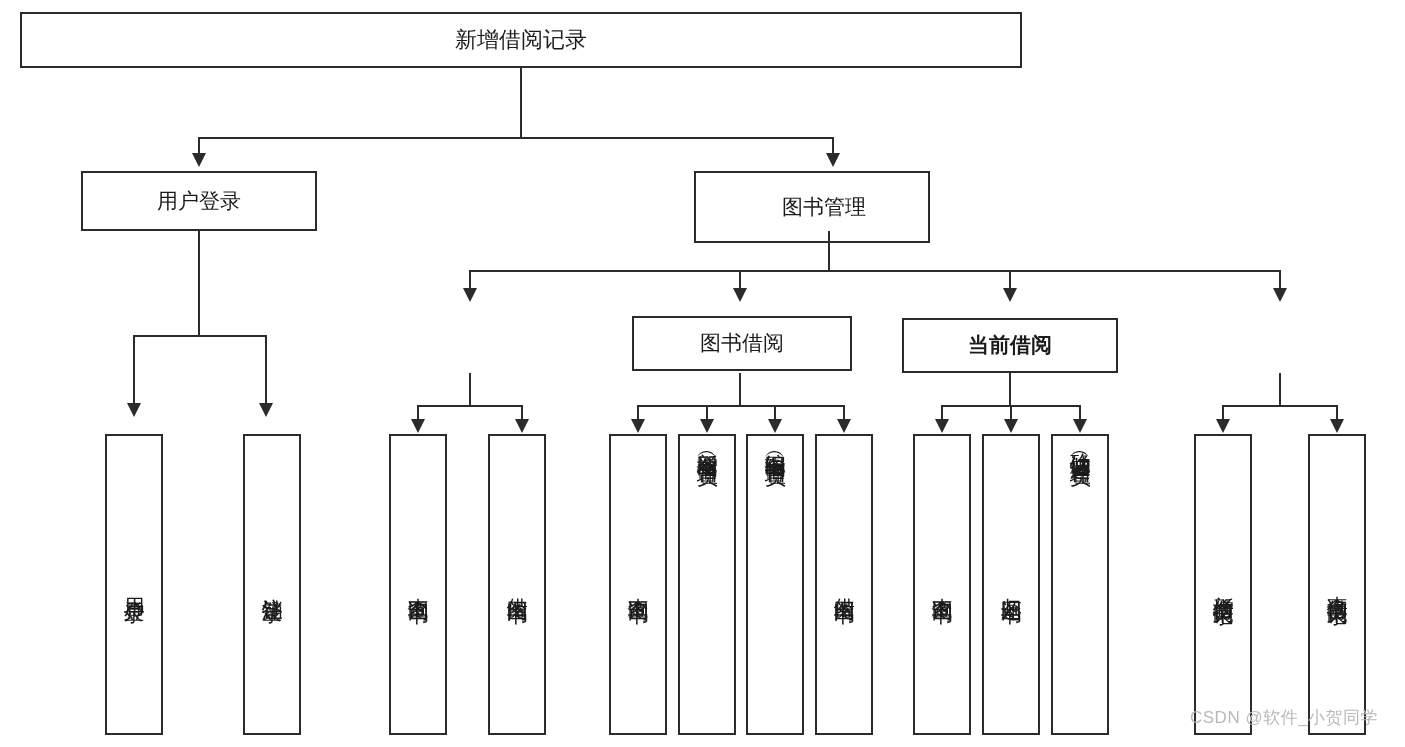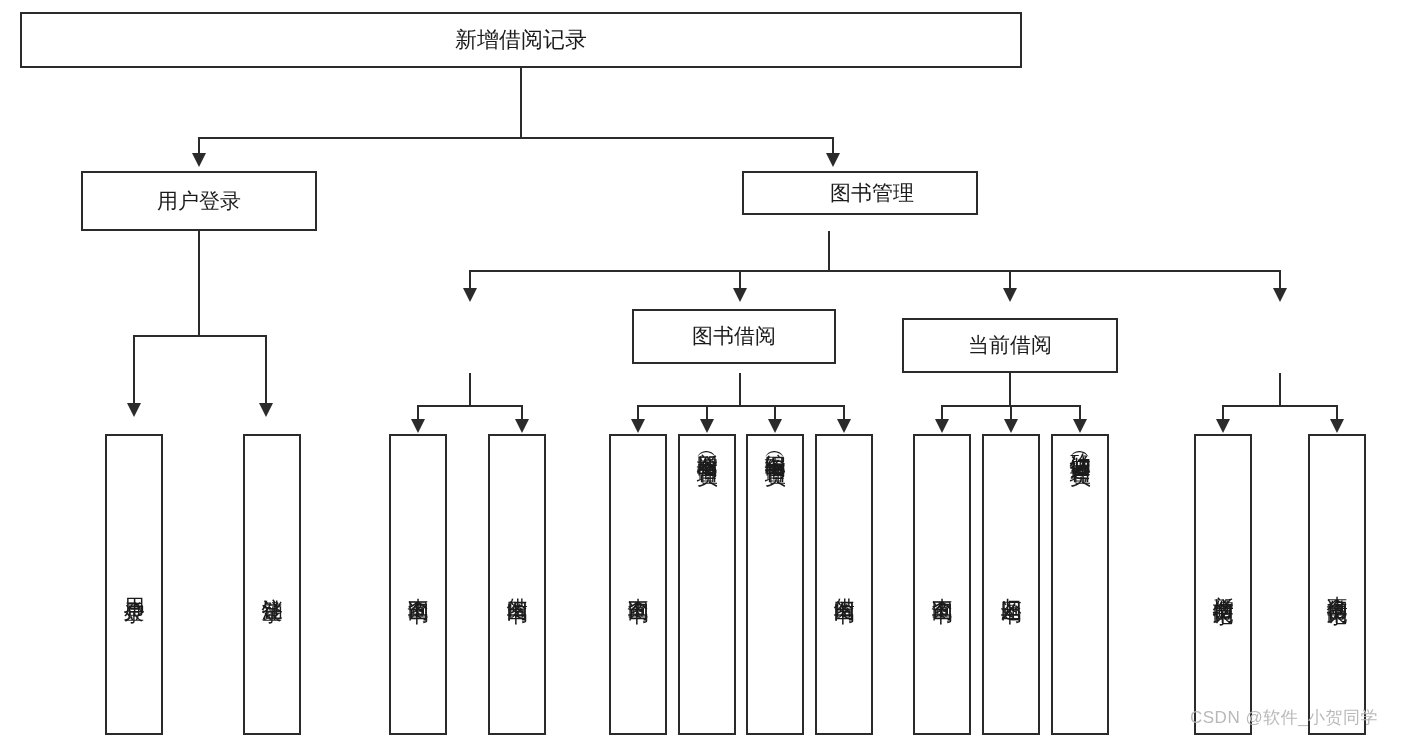--- a/index.html
+++ b/index.html
@@ -80,21 +80,21 @@
   <div class="seg hseg" style="left:198px;top:137px;width:636px;height:2px;"></div>
   <div class="seg vseg" style="left:198px;top:137px;width:2px;height:18px;"></div>
   <div class="arrow" style="left:192px;top:153px;"></div>
   <div class="seg vseg" style="left:832px;top:137px;width:2px;height:18px;"></div>
   <div class="arrow" style="left:826px;top:153px;"></div>
 
   <div class="node h-node" style="left:81px;top:171px;width:236px;height:60px;">
     <span class="lbl">用户登录</span>
   </div>
 
-  <div class="node h-node" style="left:742px;top:171px;width:236px;height:44px;padding-left:24px;">
+  <div class="node h-node" style="left:694px;top:171px;width:236px;height:72px;padding-left:24px;">
     <span class="lbl">图书管理</span>
   </div>
 
   <div class="seg vseg" style="left:198px;top:231px;width:2px;height:105px;"></div>
   <div class="seg hseg" style="left:133px;top:335px;width:132px;height:2px;"></div>
   <div class="seg vseg" style="left:133px;top:335px;width:2px;height:70px;"></div>
   <div class="arrow" style="left:127px;top:403px;"></div>
   <div class="seg vseg" style="left:265px;top:335px;width:2px;height:70px;"></div>
   <div class="arrow" style="left:259px;top:403px;"></div>
 
@@ -106,24 +106,24 @@
 
   <div class="seg vseg" style="left:739px;top:270px;width:2px;height:20px;"></div>
   <div class="arrow" style="left:733px;top:288px;"></div>
 
   <div class="seg vseg" style="left:1009px;top:270px;width:2px;height:20px;"></div>
   <div class="arrow" style="left:1003px;top:288px;"></div>
 
   <div class="seg vseg" style="left:1279px;top:270px;width:2px;height:20px;"></div>
   <div class="arrow" style="left:1273px;top:288px;"></div>
 
-  <div class="node h-node" style="left:632px;top:309px;width:204px;height:55px;">
+  <div class="node h-node" style="left:632px;top:316px;width:220px;height:55px;">
     <span class="lbl">图书借阅</span>
   </div>
-  <div class="node h-node" style="left:902px;top:318px;width:216px;height:55px;">
+  <div class="node h-node" style="left:902px;top:318px;width:216px;height:55px;font-weight:bold;">
     <span class="lbl">当前借阅</span>
   </div>
 
   <div class="seg vseg" style="left:469px;top:373px;width:2px;height:33px;"></div>
   <div class="seg hseg" style="left:417px;top:405px;width:106px;height:2px;"></div>
   <div class="seg vseg" style="left:417px;top:405px;width:2px;height:16px;"></div>
   <div class="arrow" style="left:411px;top:419px;"></div>
   <div class="seg vseg" style="left:521px;top:405px;width:2px;height:16px;"></div>
   <div class="arrow" style="left:515px;top:419px;"></div>
 

